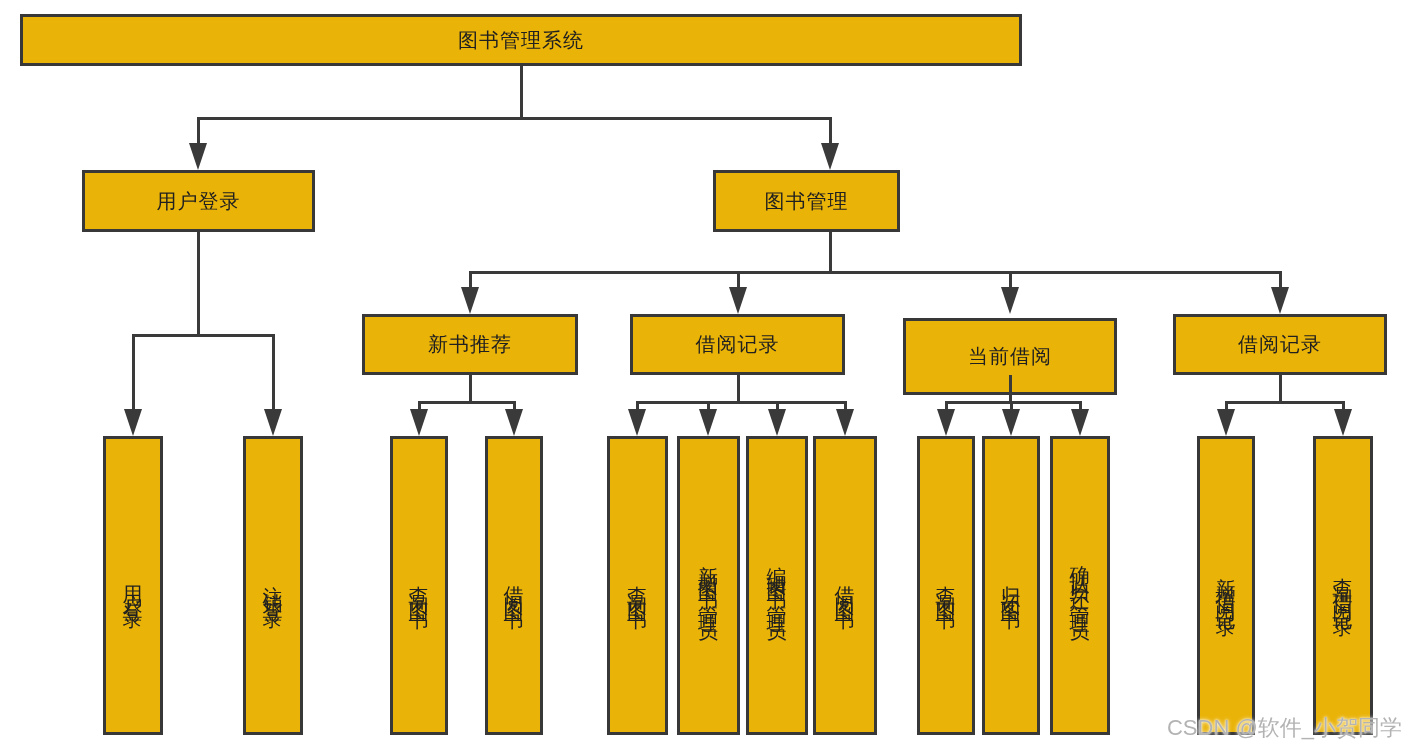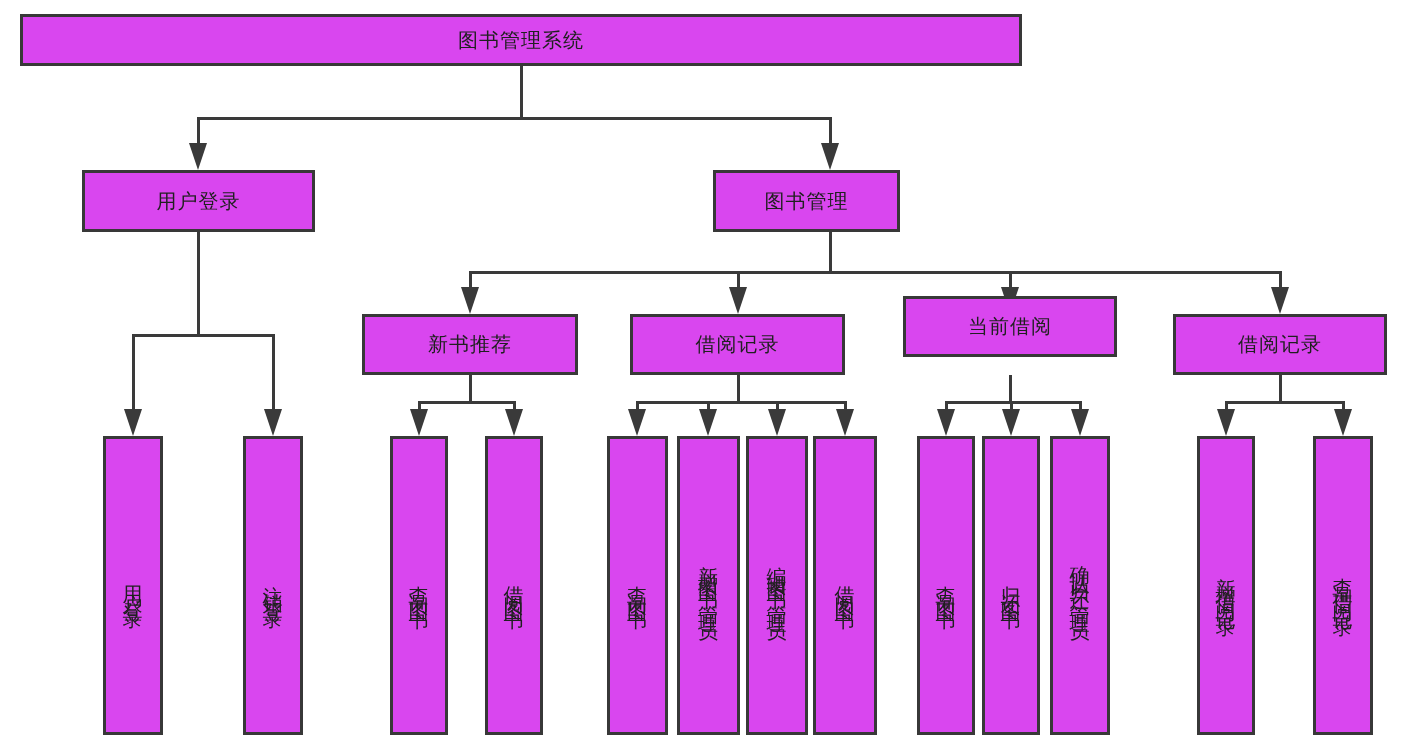--- a/index.html
+++ b/index.html
@@ -12,21 +12,21 @@
     width: 1405px;
     height: 747px;
     background: #ffffff;
     overflow: hidden;
     font-family: "Liberation Sans", "DejaVu Sans", sans-serif;
   }
   .box {
     position: absolute;
     box-sizing: border-box;
     border: 3px solid #383838;
-    background: #d946ef;
+    background: #eab308;
     display: flex;
     align-items: center;
     justify-content: center;
     color: #202020;
   }
   .box.h span {
     font-size: 20px;
     letter-spacing: 1px;
     white-space: nowrap;
   }
@@ -105,21 +105,21 @@
   <div class="arrow-down" style="left:1001px;top:287px"></div>
   <div class="line" style="left:1278.5px;top:271px;width:3px;height:18px"></div>
   <div class="arrow-down" style="left:1271px;top:287px"></div>
 
   <div class="box h" style="left:362px;top:314px;width:216px;height:61px">
     <span>新书推荐</span>
   </div>
   <div class="box h" style="left:630px;top:314px;width:215px;height:61px">
     <span>借阅记录</span>
   </div>
-  <div class="box h" style="left:903px;top:296px;width:214px;height:61px">
+  <div class="box h" style="left:903px;top:318px;width:214px;height:77px">
     <span>当前借阅</span>
   </div>
   <div class="box h" style="left:1173px;top:314px;width:214px;height:61px">
     <span>借阅记录</span>
   </div>
 
   <div class="line" style="left:468.5px;top:375px;width:3px;height:29px"></div>
   <div class="line" style="left:417.5px;top:401px;width:98px;height:3px"></div>
   <div class="line" style="left:417.5px;top:401px;width:3px;height:10px"></div>
   <div class="arrow-down" style="left:410px;top:409px"></div>
@@ -190,14 +190,15 @@
     <span class="vtext">确认归还（管理员）</span>
   </div>
 
   <div class="box leaf" style="left:1197px;width:58px">
     <span class="vtext">新增借阅记录</span>
   </div>
   <div class="box leaf" style="left:1313px;width:60px">
     <span class="vtext">查询借阅记录</span>
   </div>
 
+  <div class="watermark">CSDN @软件_小贺同学</div>
 
 </div>
 
 </body></html>

